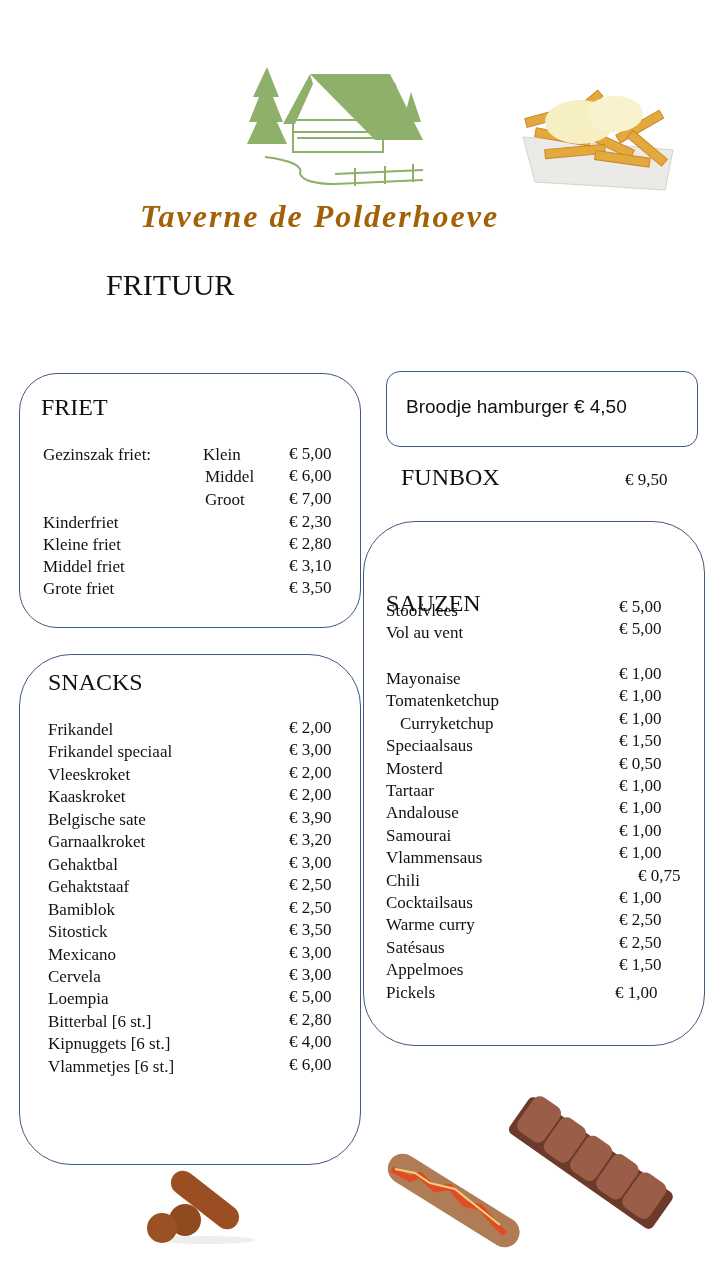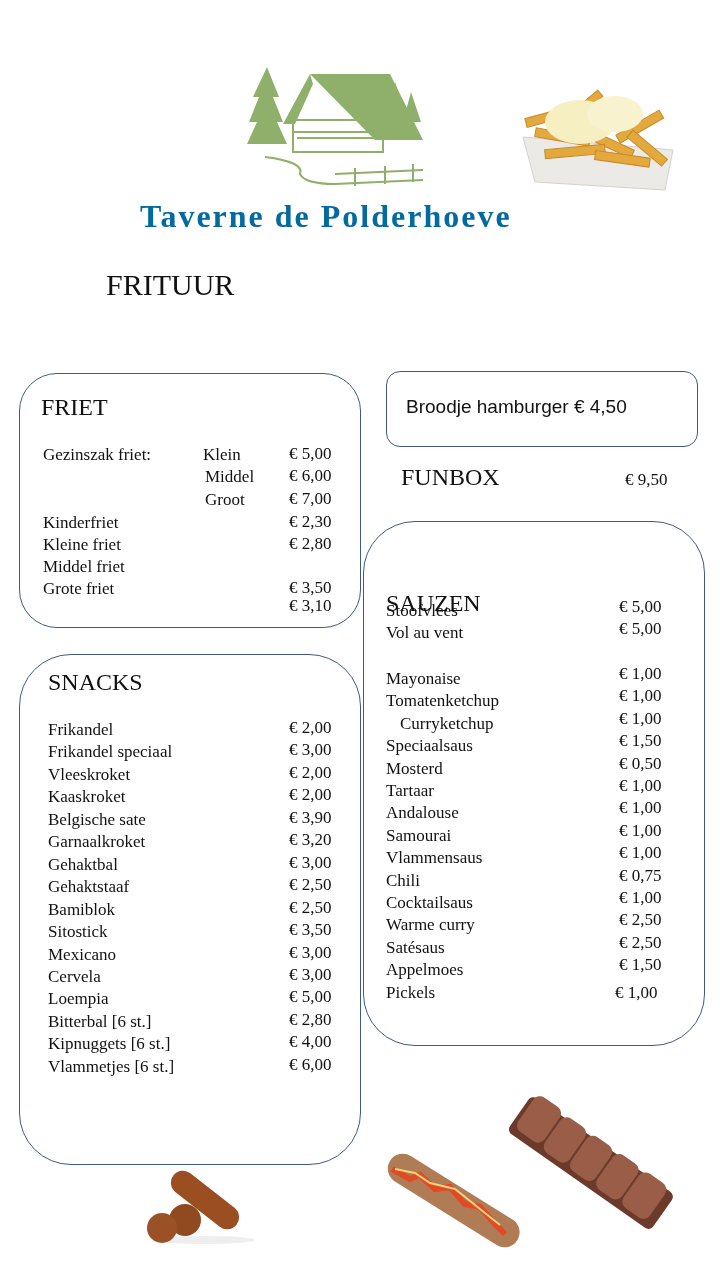--- a/index.html
+++ b/index.html
@@ -2,21 +2,21 @@
 <html><head>
 <meta charset="utf-8">
 <style>
   html, body { margin:0; padding:0; }
   body { width:720px; height:1280px; background:#ffffff; position:relative; overflow:hidden; font-family:"DejaVu Serif", serif; color:#111; }
   .abs { position:absolute; }
   .card { position:absolute; border:1.3px solid #3f5a82; background:#fff; }
   .row { position:absolute; font-size:17px; line-height:20px; white-space:nowrap; font-family:"Liberation Serif", serif; }
   .price { position:absolute; font-size:17px; line-height:20px; white-space:nowrap; font-family:"Liberation Serif", serif; }
   .heading { position:absolute; font-family:"Liberation Serif", serif; font-size:24px; letter-spacing:0px; }
-  .logo-text { position:absolute; font-family:"Liberation Serif", serif; font-weight:bold; color:#0369a1; font-size:32px; letter-spacing:2px; }
+  .logo-text { position:absolute; font-family:"Liberation Serif", serif; font-style:italic; font-weight:bold; color:#a16207; font-size:32px; letter-spacing:2px; }
 </style>
 </head>
 <body>
 
 <div class="abs" style="left:245px;top:62px;width:180px;height:130px;">
   <svg width="180" height="130" viewBox="0 0 180 130">
     <g fill="#8fb06a">
 
       <polygon points="22,5 8,35 14,35 4,60 12,60 2,82 42,82 32,60 38,60 28,35 34,35"></polygon>
 
@@ -68,21 +68,21 @@
 <div class="row" style="left:205px;top:467px;">Middel</div>
 <div class="price" style="left:289px;top:466px;">€ 6,00</div>
 <div class="row" style="left:205px;top:490px;">Groot</div>
 <div class="price" style="left:289px;top:489px;">€ 7,00</div>
 
 <div class="row" style="left:43px;top:513px;">Kinderfriet</div>
 <div class="price" style="left:289px;top:512px;">€ 2,30</div>
 <div class="row" style="left:43px;top:535px;">Kleine friet</div>
 <div class="price" style="left:289px;top:534px;">€ 2,80</div>
 <div class="row" style="left:43px;top:557px;">Middel friet</div>
-<div class="price" style="left:289px;top:556px;margin-top:40px;">€ 3,10</div>
+<div class="price" style="left:289px;top:556px;">€ 3,10</div>
 <div class="row" style="left:43px;top:579px;">Grote friet</div>
 <div class="price" style="left:289px;top:578px;">€ 3,50</div>
 
 <div class="card" style="left:19px;top:654px;width:340px;height:509px;border-radius:52px;"></div>
 <div class="heading" style="left:48px;top:669px;">SNACKS</div>
 <div id="snacks-list">
     <div class="row" style="left: 48px; top: 720px;">Frikandel</div>
     <div class="price" style="left: 289px; top: 718px;">€ 2,00</div>
     <div class="row" style="left: 48px; top: 742.45px;">Frikandel speciaal</div>
     <div class="price" style="left: 289px; top: 740.45px;">€ 3,00</div>
@@ -141,21 +141,21 @@
     <div class="price" style="left: 619px; top: 753.6px;">€ 0,50</div>
     <div class="row" style="left: 386px; top: 781px;">Tartaar</div>
     <div class="price" style="left: 619px; top: 776px;">€ 1,00</div>
     <div class="row" style="left: 386px; top: 803.4px;">Andalouse</div>
     <div class="price" style="left: 619px; top: 798.4px;">€ 1,00</div>
     <div class="row" style="left: 386px; top: 825.8px;">Samourai</div>
     <div class="price" style="left: 619px; top: 820.8px;">€ 1,00</div>
     <div class="row" style="left: 386px; top: 848.2px;">Vlammensaus</div>
     <div class="price" style="left: 619px; top: 843.2px;">€ 1,00</div>
     <div class="row" style="left: 386px; top: 870.6px;">Chili</div>
-    <div class="price" style="left: 619px; top: 865.6px;">€ 0,75</div>
+    <div class="price" style="left: 638px; top: 865.6px;">€ 0,75</div>
     <div class="row" style="left: 386px; top: 893px;">Cocktailsaus</div>
     <div class="price" style="left: 619px; top: 888px;">€ 1,00</div>
     <div class="row" style="left: 386px; top: 915.4px;">Warme curry</div>
     <div class="price" style="left: 619px; top: 910.4px;">€ 2,50</div>
     <div class="row" style="left: 386px; top: 937.8px;">Satésaus</div>
     <div class="price" style="left: 619px; top: 932.8px;">€ 2,50</div>
     <div class="row" style="left: 386px; top: 960.2px;">Appelmoes</div>
     <div class="price" style="left: 619px; top: 955.2px;">€ 1,50</div>
     <div class="row" style="left: 386px; top: 982.6px;">Pickels</div>
     <div class="price" style="left: 615px; top: 982.6px;">€ 1,00</div>

